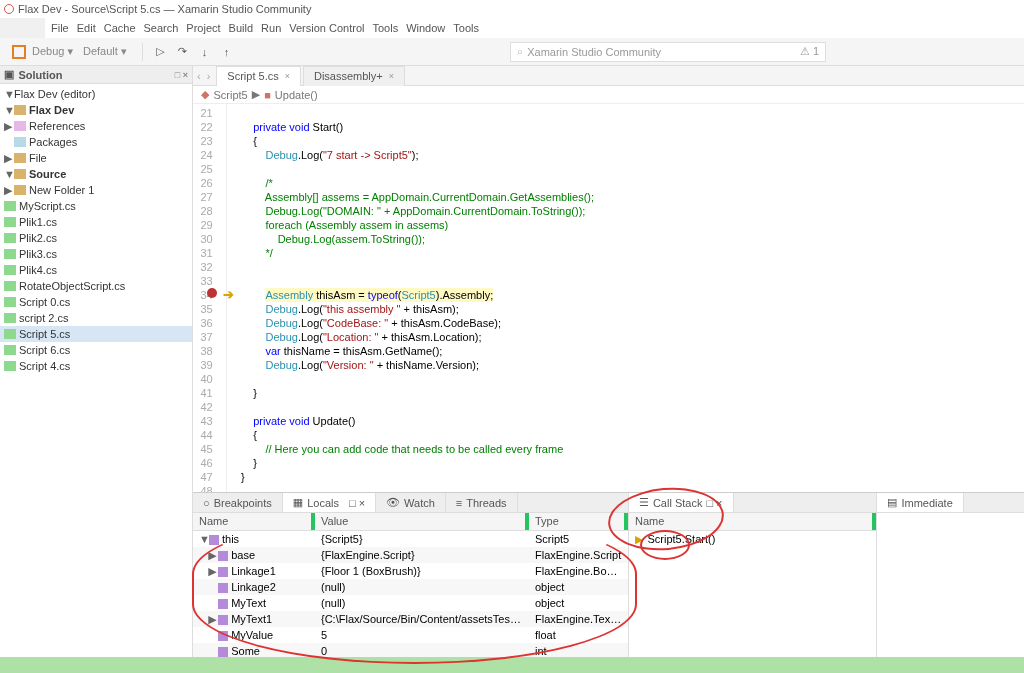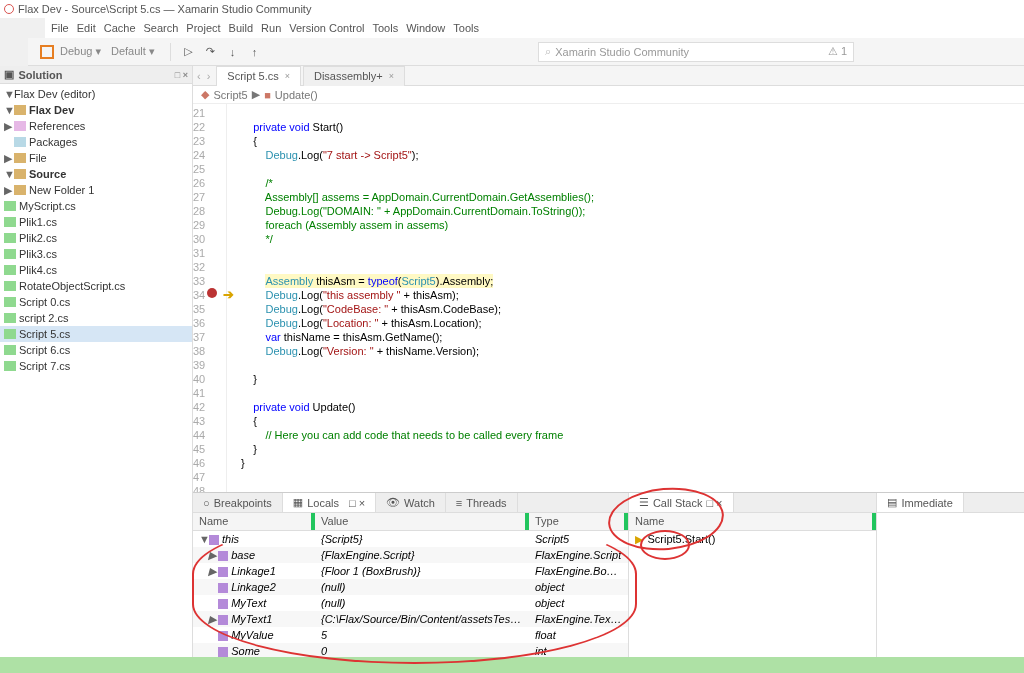--- a/index.html
+++ b/index.html
@@ -7,21 +7,21 @@
 
 
 .titlebar { height: 18px; display: flex; align-items: center; padding: 0 4px; color: #555; background: #fff; }
 .titlebar .logo { width: 10px; height: 10px; border: 1px solid #d9534f; border-radius: 50%; margin-right: 4px; }
 
 
 .menubar { height: 20px; display: flex; align-items: center; padding: 0 6px; background: #fff; color: #555; gap: 8px; margin-left: 45px; }
 .menubar span { cursor: default; }
 
 
-.toolbar { height: 28px; background: #f5f5f5; display: flex; align-items: center; padding: 0 6px; border-bottom: 1px solid #ddd; position: relative; margin-left: 28px; }
+.toolbar { height: 28px; background: #f5f5f5; display: flex; align-items: center; padding: 0 6px; border-bottom: 1px solid #ddd; position: relative; }
 .toolbar .sq { width: 14px; height: 14px; border: 2px solid #e67e22; margin: 0 6px; }
 .toolbar .drop { color: #888; margin-right: 10px; }
 .toolbar .sep { width: 1px; height: 18px; background: #ddd; margin: 0 6px; }
 .toolbar .tbtn { width: 16px; text-align: center; color: #555; margin: 0 3px; }
 .toolbar .searchbox { position: absolute; left: 510px; width: 316px; height: 20px; background: #fff; border: 1px solid #ddd; display: flex; align-items: center; padding: 0 6px; color: #999; }
 
 
 .workspace { display: flex; height: calc(673px - 18px - 20px - 28px - 16px); }
 .sidebar { width: 193px; background: #fff; border-right: 1px solid #ddd; display: flex; flex-direction: column; }
 .panelhdr { height: 18px; background: #eee; border-bottom: 1px solid #ddd; display: flex; align-items: center; padding: 0 4px; color: #555; font-weight: 600; position: relative; }
@@ -41,21 +41,21 @@
 
 .editorcol { flex: 1; display: flex; flex-direction: column; background: #fff; }
 .tabstrip { height: 20px; background: #f5f5f5; border-bottom: 1px solid #ddd; display: flex; align-items: center; padding: 0 4px; }
 .tabstrip .navbtns { display: flex; gap: 6px; color: #aaa; margin-right: 6px; }
 .tabstrip .tab { height: 20px; padding: 0 10px; display: flex; align-items: center; border: 1px solid #ddd; border-bottom: none; background: #fff; margin-right: 2px; color: #555; position: relative; }
 .tabstrip .tab.inactive { background: #f0f0f0; }
 .tabstrip .tab .x { margin-left: 6px; color: #999; font-size: 9px; }
 .crumbs { height: 18px; display: flex; align-items: center; padding: 0 8px; border-bottom: 1px solid #eee; color: #777; gap: 4px; }
 .crumbs .ci { color: #c76; }
 .code { flex: 1; display: flex; font-family: Consolas, monospace; font-size: 11px; overflow: hidden; }
-.gutter { width: 34px; text-align: left; color: #aaa; padding: 2px 6px 4px 0; background: #fff; border-right: 1px solid #eee; }
+.gutter { width: 34px; text-align: center; color: #aaa; padding: 2px 6px 4px 0; background: #fff; border-right: 1px solid #eee; }
 .gutter div { height: 14px; line-height: 14px; }
 .marg { width: 14px; position: relative; }
 .marg .bp { position: absolute; left: -20px; top: 184px; width: 10px; height: 10px; background: #b33; border-radius: 50%; }
 .marg .arrow { position: absolute; left: -4px; top: 183px; color: #d9a400; font-size: 13px; font-weight: bold; }
 .codelines { flex: 1; padding-top: 2px; }
 .codelines div { height: 14px; line-height: 14px; white-space: pre; }
 .kw { color: #0000ff; } .ty { color: #2b91af; } .str { color: #a31515; } .com { color: #008000; } .hl { background: #fff9c4; display: inline-block; }
 
 
 .bottom { height: 165px; display: flex; border-top: 1px solid #ccc; background: #fff; }
@@ -63,21 +63,21 @@
 .btabs .bt { padding: 0 10px; display: flex; align-items: center; border-right: 1px solid #ddd; color: #555; gap: 4px; }
 .btabs .bt.active { background: #fff; }
 .localscol { width: 436px; display: flex; flex-direction: column; border-right: 1px solid #ddd; }
 .stackcol { width: 248px; display: flex; flex-direction: column; border-right: 1px solid #ddd; }
 .immcol { flex: 1; display: flex; flex-direction: column; }
 .gridhdr { height: 18px; display: flex; background: #f5f5f5; border-bottom: 1px solid #ddd; }
 .gridhdr div { padding: 2px 6px; border-right: 4px solid #22c55e; color: #555; }
 .gridrows { flex: 1; overflow: hidden; }
 .gridrows .row { height: 16px; display: flex; align-items: center; }
 .gridrows .row:nth-child(even) { background: #f7f7f7; }
-.gridrows .row > div { padding: 0 6px; overflow: hidden; white-space: nowrap; text-overflow: ellipsis; font-style: italic; }
+.gridrows .row > div { padding: 0 6px; overflow: hidden; white-space: nowrap; text-overflow: ellipsis; }
 .expico { width: 10px; color: #666; display: inline-block; }
 .cubico { width: 10px; height: 10px; display: inline-block; background: #b48ad9; margin-right: 3px; vertical-align: middle; }
 .col-n { width: 122px; } .col-v { width: 214px; } .col-t { flex: 1; }
 .stackrow { height: 16px; padding: 0 6px; display: flex; align-items: center; gap: 4px; }
 .stackrow .ptr { color: #d9a400; }
 
 .statusbar { height: 16px; background: #aee1a5; }
 
 
 .anno { position: absolute; border: 2px solid #d33; pointer-events: none; }
@@ -200,21 +200,21 @@
       <div class="node i3 sel">
           <span class="ico cs"></span>
           <span>Script 5.cs</span>
         </div>
       <div class="node i3">
           <span class="ico cs"></span>
           <span>Script 6.cs</span>
         </div>
       <div class="node i3">
           <span class="ico cs"></span>
-          <span>Script 7.cs</span>
+          <span>Script 4.cs</span>
         </div>
     </div>
   </div>
 
   <div class="editorcol">
     <div class="tabstrip">
       <div class="navbtns">
           <span>‹</span>
           <span>›</span>
         </div>
@@ -273,20 +273,21 @@
       <div class="codelines">
 <div></div>
 <div>    <span class="kw">private</span> <span class="kw">void</span> Start()</div>
 <div>    {</div>
 <div>        <span class="ty">Debug</span>.Log(<span class="str">"7 start -&gt; Script5"</span>);</div>
 <div></div>
 <div>        <span class="com">/*</span></div>
 <div>        <span class="com">Assembly[] assems = AppDomain.CurrentDomain.GetAssemblies();</span></div>
 <div>        <span class="com">Debug.Log("DOMAIN: " + AppDomain.CurrentDomain.ToString());</span></div>
 <div>        <span class="com">foreach (Assembly assem in assems)</span></div>
+<div>        <span class="com">    Debug.Log(assem.ToString());</span></div>
 <div>        <span class="com">*/</span></div>
 <div></div>
 <div></div>
 <div>        <span class="hl"><span class="ty">Assembly</span> thisAsm = <span class="kw">typeof</span>(<span class="ty">Script5</span>).Assembly;</span></div>
 <div>        <span class="ty">Debug</span>.Log(<span class="str">"this assembly "</span> + thisAsm);</div>
 <div>        <span class="ty">Debug</span>.Log(<span class="str">"CodeBase: "</span> + thisAsm.CodeBase);</div>
 <div>        <span class="ty">Debug</span>.Log(<span class="str">"Location: "</span> + thisAsm.Location);</div>
 <div>        <span class="kw">var</span> thisName = thisAsm.GetName();</div>
 <div>        <span class="ty">Debug</span>.Log(<span class="str">"Version: "</span> + thisName.Version);</div>
 <div></div>

